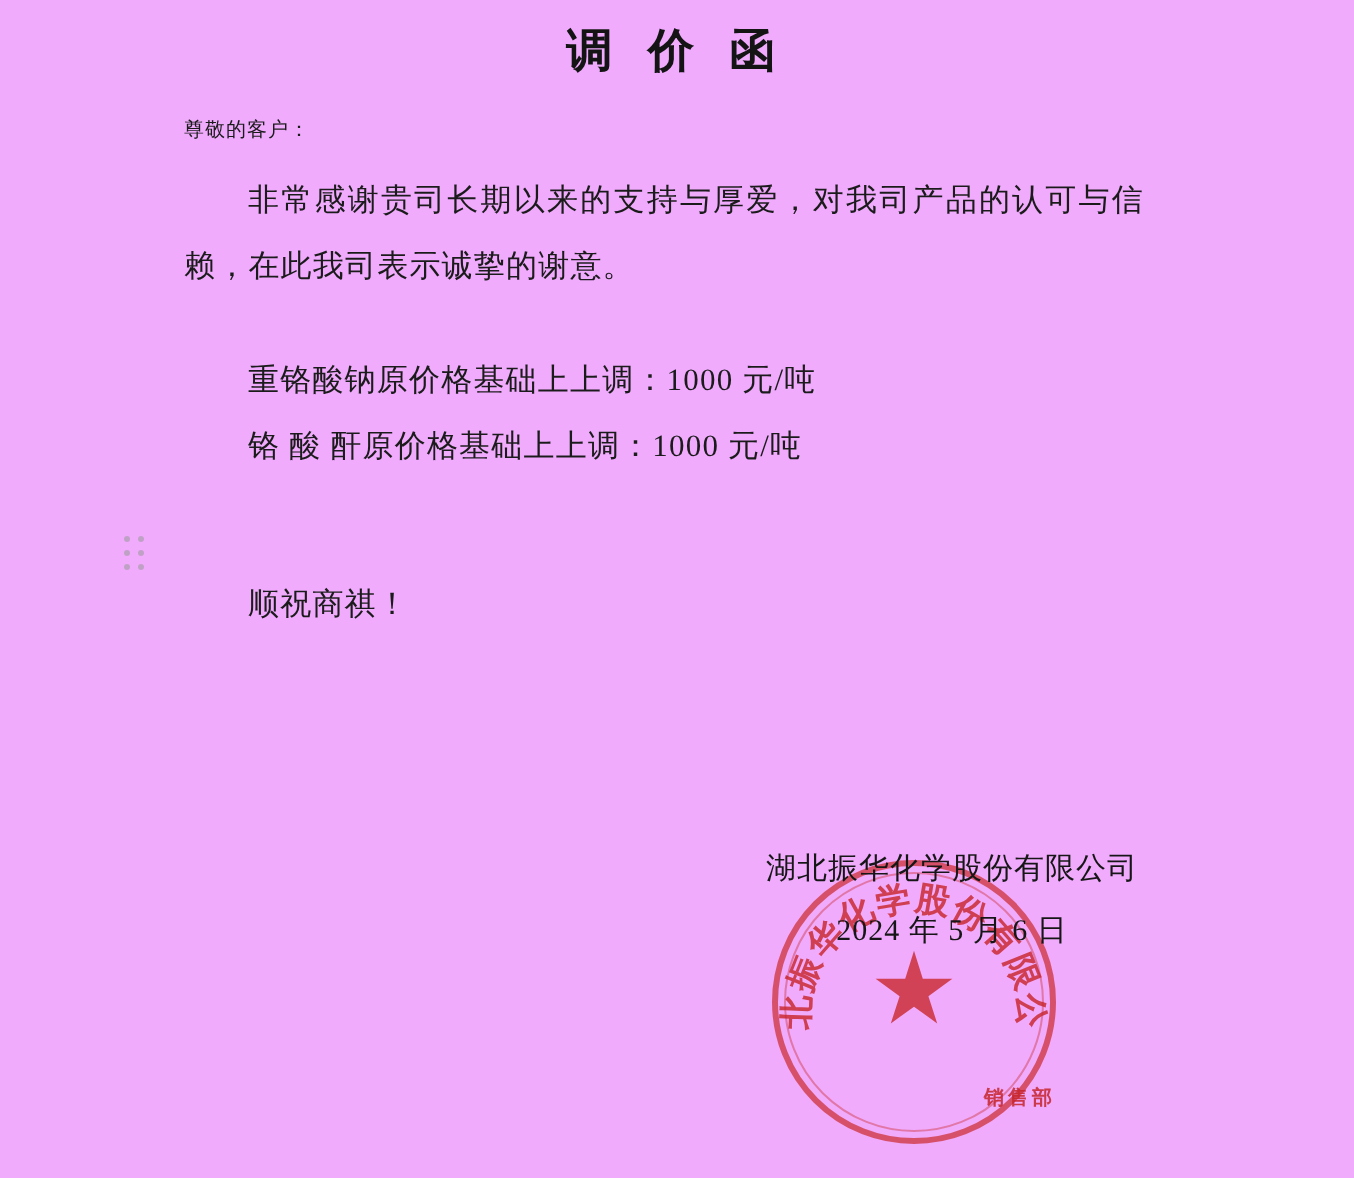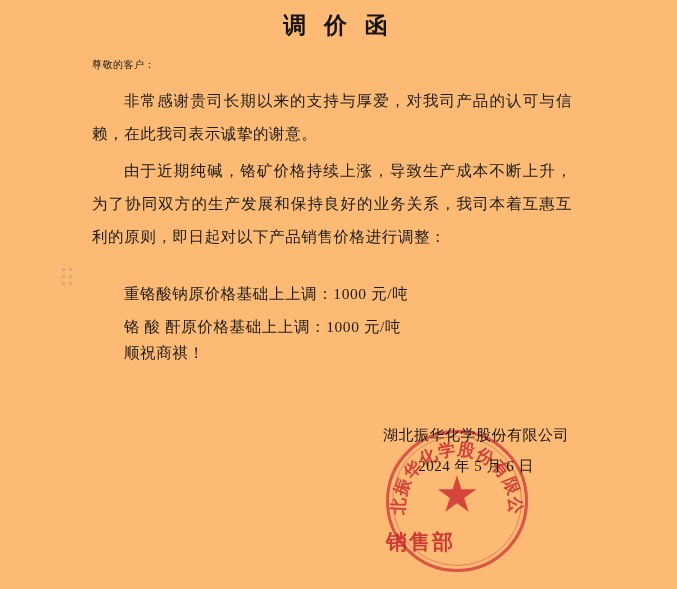--- a/index.html
+++ b/index.html
@@ -12,21 +12,21 @@
     background: #ffffff;
     font-family: "Liberation Serif", "DejaVu Serif", serif;
     color: #1b1b1b;
     position: relative;
     overflow: hidden;
   }
   .page {
     position: relative;
     width: 677px;
     height: 589px;
-    background: #fdba74;
+    background: #f0abfc;
   }
   .doc-title {
     text-align: center;
     font-size: 23px;
     font-weight: bold;
     letter-spacing: 6px;
     padding-top: 10px;
     color: #141414;
   }
   .doc-number {
@@ -60,20 +60,21 @@
   .item-list {
     margin-top: 24px;
   }
   .item {
     font-size: 15.5px;
     line-height: 33px;
     text-indent: 32px;
     letter-spacing: 0.6px;
   }
   .closing {
+    margin-top: 52px;
     font-size: 15.5px;
     text-indent: 32px;
     letter-spacing: 0.6px;
   }
   .sign-block {
     position: absolute;
     right: 108px;
     top: 420px;
     text-align: center;
     font-size: 15px;
@@ -143,23 +144,23 @@
     font-family: "Liberation Serif", serif;
     font-size: 17px;
     font-weight: bold;
     letter-spacing: 1px;
   }
   .seal .bottom-text {
     position: absolute;
     left: 0;
     bottom: 16px;
     width: 142px;
-    text-align: left;
+    text-align: right;
     color: rgba(198, 36, 42, 0.85);
-    font-size: 21px;
+    font-size: 10px;
     font-weight: bold;
     letter-spacing: 2px;
   }
 </style>
 </head>
 <body>
 
 <div class="page">
 
   <div class="doc-title">调 价 函</div>
@@ -171,21 +172,20 @@
     <i></i>
     <i></i>
     <i></i>
     <i></i>
   </div>
 
   <div class="body-area">
     <div class="salutation">尊敬的客户：</div>
 
     <p class="para">非常感谢贵司长期以来的支持与厚爱，对我司产品的认可与信赖，在此我司表示诚挚的谢意。</p>
-    <p class="para">由于近期纯碱，铬矿价格持续上涨，导致生产成本不断上升，为了协同双方的生产发展和保持良好的业务关系，我司本着互惠互利的原则，即日起对以下产品销售价格进行调整：</p>
 
     <div class="item-list">
       <div class="item">重铬酸钠原价格基础上上调：1000 元/吨</div>
       <div class="item">铬 酸 酐原价格基础上上调：1000 元/吨</div>
     </div>
 
     <div class="closing">顺祝商祺！</div>
   </div>
 
   <div class="seal">

